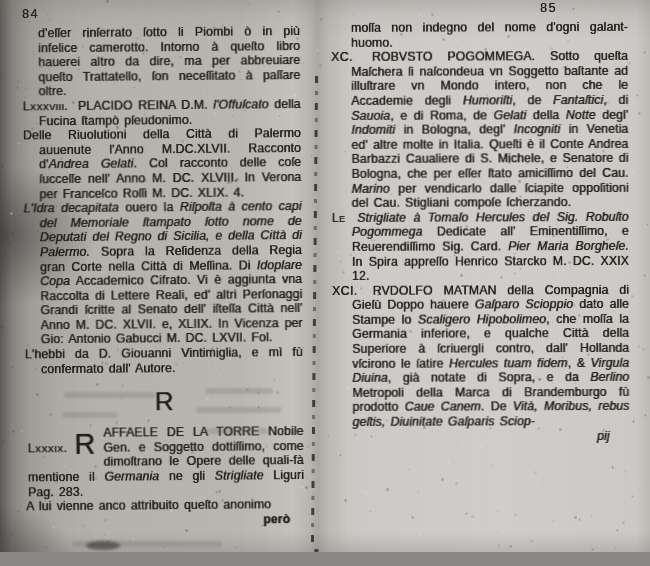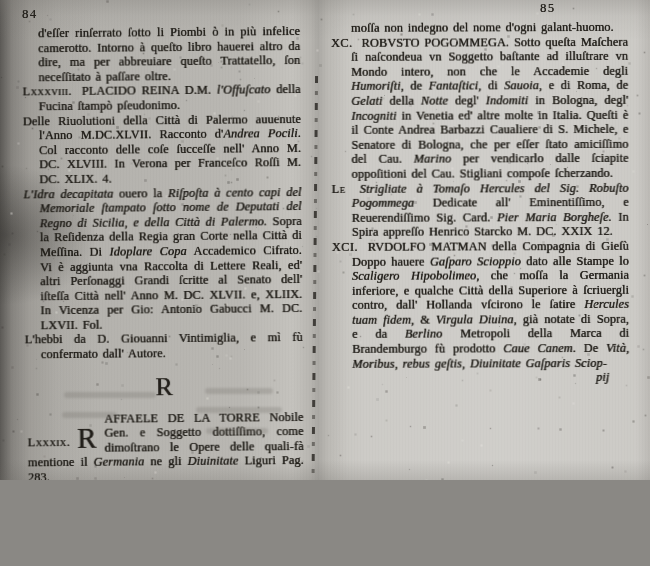--- a/index.html
+++ b/index.html
@@ -1,17 +1,17 @@
 <!DOCTYPE html>
 <html><head>
 <meta charset="utf-8">
 <style>
   html,body{margin:0;padding:0;background:#8a8884;}
   #scan{
-    position:relative;width:650px;height:480px;overflow:hidden;
+    position:relative;width:650px;height:552px;overflow:hidden;
     background-color:#c6c4bf;
     background-image:
       
       linear-gradient(180deg, rgba(118,115,110,.30) 0px, rgba(118,115,110,.10) 16px, rgba(0,0,0,0) 40px),
       
       linear-gradient(0deg, rgba(100,97,92,.22) 0px, rgba(0,0,0,0) 20px),
       
       linear-gradient(270deg, rgba(130,127,122,.22) 0px, rgba(0,0,0,0) 14px),
       
       linear-gradient(90deg, rgba(0,0,0,0) 292px, rgba(112,109,104,.16) 310px, rgba(92,90,86,.26) 318px, rgba(112,109,104,.12) 328px, rgba(0,0,0,0) 348px),
@@ -20,39 +20,39 @@
       
       linear-gradient(90deg, rgba(70,68,64,.16) 0px, rgba(70,68,64,.10) 240px, rgba(0,0,0,0) 300px),
       
       radial-gradient(130px 100px at 6px 235px, rgba(42,40,37,.50), rgba(42,40,37,0) 70%),
       
       radial-gradient(100px 70px at 2px 556px, rgba(42,40,37,.45), rgba(42,40,37,0) 72%),
       
       linear-gradient(90deg, rgba(52,50,47,.70) 0px, rgba(82,79,75,.45) 12px, rgba(118,114,108,.28) 30px, rgba(148,145,139,.14) 58px, rgba(0,0,0,0) 98px),
       
       repeating-linear-gradient(90deg, rgba(0,0,0,.016) 0px, rgba(0,0,0,.016) 1px, rgba(0,0,0,0) 1px, rgba(0,0,0,0) 3px);
-    font-family:Liberation Serif, serif;
+    font-family:Liberation Sans, sans-serif;
   }
   .col{
     position:absolute;color:#211e19;
     font-size:12.3px;line-height:14.6px;text-align:justify;
     word-spacing:.13em;letter-spacing:.1px;
     filter:blur(.3px);
     text-shadow:.3px .2px .5px rgba(25,22,17,.85), -.2px -.1px .4px rgba(25,22,17,.4);
   }
   .lcol{left:22px;top:24px;width:278px;transform:rotate(-.5deg);transform-origin:100% 0;}
   .rcol{left:331px;top:21px;width:297px;transform:rotate(-.22deg);transform-origin:0 0;}
   .para{padding-left:16px;text-indent:0;margin:0;}
   .rcol .para{padding-left:20px;}
   .para.outdent{text-indent:-16px;}
   .rcol .para.outdent{text-indent:-20px;}
   .para.dcp{padding-left:2px;text-indent:0;}
   .it{font-style:italic;}
   .lbl{font-variant:small-caps;letter-spacing:.4px;margin-right:4px;}
-  .dcwrap{float:left;margin:12px 8px 0 0;white-space:nowrap;}
+  .dcwrap{float:left;margin:4px 8px 0 0;white-space:nowrap;}
   .dcwrap .lbl{margin-right:7px;}
   .dropcap{font-size:29px;line-height:25px;display:inline-block;transform:translateY(2px);}
   .section-letter{text-align:center;font-size:26px;line-height:30px;margin:11px 0 9px;}
   .catchword{text-align:right;padding-right:12px;}
   .lcol .catchword{font-weight:bold;padding-right:14px;}
   .rcol .catchword{font-style:italic;padding-right:20px;}
   .pagenum{position:absolute;color:#26231e;font-size:12.5px;letter-spacing:1.5px;
     filter:blur(.3px);text-shadow:.3px .2px .5px rgba(25,22,17,.85);}
   #pn-left{left:22px;top:7px;}
   #pn-right{left:540px;top:1px;}
@@ -77,27 +77,27 @@
 
 <div id="scan">
 
   <div class="pagenum" id="pn-left">84</div>
   <div class="pagenum" id="pn-right">85</div>
 
   <div class="col lcol">
     <div>
         <div class="para"><span>d'eſſer rinſerrato ſotto li Piombi ò in più infelice camerotto. Intorno à queſto libro hauerei altro da dire, ma per abbreuiare queſto Trattatello, ſon neceſſitato à paſſare oltre.</span></div>
         <div class="para outdent"><span class="lbl">Lxxxviii. </span><span>PLACIDO REINA D.M. </span><span class="it">l'Offuſcato</span><span> della Fucina ſtampò pſeudonimo.</span></div>
-        <div class="para outdent"><span>Delle Riuolutioni della Città di Palermo auuenute l'Anno M.DC.XLVII. Racconto d'</span><span class="it">Andrea Pocili</span><span>. Col racconto delle coſe ſucceſſe nell' Anno M. DC. XLVIII. In Verona per Franceſco Roſſi M. DC. XLIX. 4.</span></div>
+        <div class="para outdent"><span>Delle Riuolutioni della Città di Palermo auuenute l'Anno M.DC.XLVII. Racconto d'</span><span class="it">Andrea Gelati</span><span>. Col racconto delle coſe ſucceſſe nell' Anno M. DC. XLVIII. In Verona per Franceſco Roſſi M. DC. XLIX. 4.</span></div>
         <div class="para outdent"><span class="it">L'Idra decapitata</span><span> ouero la </span><span class="it">Riſpoſta à cento capi del Memoriale ſtampato ſotto nome de Deputati del Regno di Sicilia, e della Città di Palermo.</span><span> Sopra la Reſidenza della Regia gran Corte nella Città di Meſſina. Di </span><span class="it">Idoplare Copa</span><span> Accademico Cifrato. Vi è aggiunta vna Raccolta di Lettere Reali, ed' altri Perſonaggi Grandi ſcritte al Senato dell' iſteſſa Città nell' Anno M. DC. XLVII. e, XLIIX. In Vicenza per Gio: Antonio Gabucci M. DC. LXVII. Fol.</span></div>
         <div class="para outdent"><span>L'hebbi da D. Giouanni Vintimiglia, e mì fù confermato dall' Autore.</span></div>
       </div>
     <div class="section-letter">R</div>
     <div>
-        <div class="para dcp"><span class="dcwrap"><span class="lbl">Lxxxix.</span><span class="dropcap">R</span></span><span>AFFAELE DE LA TORRE Nobile Gen. e Soggetto dottiſſimo, come dimoſtrano le Opere delle quali-fà mentione il </span><span class="it">Germania</span><span> ne gli </span><span class="it">Diuinitate</span><span> Liguri Pag. 283.</span></div>
+        <div class="para dcp"><span class="dcwrap"><span class="lbl">Lxxxix.</span><span class="dropcap">R</span></span><span>AFFAELE DE LA TORRE Nobile Gen. e Soggetto dottiſſimo, come dimoſtrano le Opere delle quali-fà mentione il </span><span class="it">Germania</span><span> ne gli </span><span class="it">Strigliate</span><span> Liguri Pag. 283.</span></div>
         <div class="para outdent"><span>A lui vienne anco attribuito queſto anonimo</span></div>
       </div>
     <div class="catchword">però</div>
   </div>
 
   <div class="col rcol">
     <div>
         <div class="para"><span>moſſa non indegno del nome d'ogni galant-huomo.</span></div>
         <div class="para outdent"><span class="lbl">XC. </span><span>ROBVSTO POGOMMEGA. Sotto queſta Maſchera ſi naſcondeua vn Soggetto baſtante ad illuſtrare vn Mondo intero, non che le Accademie degli </span><span class="it">Humoriſti</span><span>, de </span><span class="it">Fantaſtici</span><span>, di </span><span class="it">Sauoia</span><span>, e di Roma, de </span><span class="it">Gelati</span><span> della </span><span class="it">Notte</span><span> degl' </span><span class="it">Indomiti</span><span> in Bologna, degl' </span><span class="it">Incogniti</span><span> in Venetia ed' altre molte in Italia. Queſti è il Conte Andrea Barbazzi Caualiere di S. Michele, e Senatore di Bologna, che per eſſer ſtato amiciſſimo del Cau. </span><span class="it">Marino</span><span> per vendicarlo dalle ſciapite oppoſitioni del Cau. Stigliani compoſe ſcherzando.</span></div>
         <div class="para outdent"><span class="lbl">Le </span><span class="it">Strigliate à Tomaſo Hercules del Sig. Robuſto Pogommega</span><span> Dedicate all' Eminentiſſimo, e Reuerendiſſimo Sig. Card. </span><span class="it">Pier Maria Borgheſe.</span><span> In Spira appreſſo Henrico Starcko M. DC. XXIX 12.</span></div>

